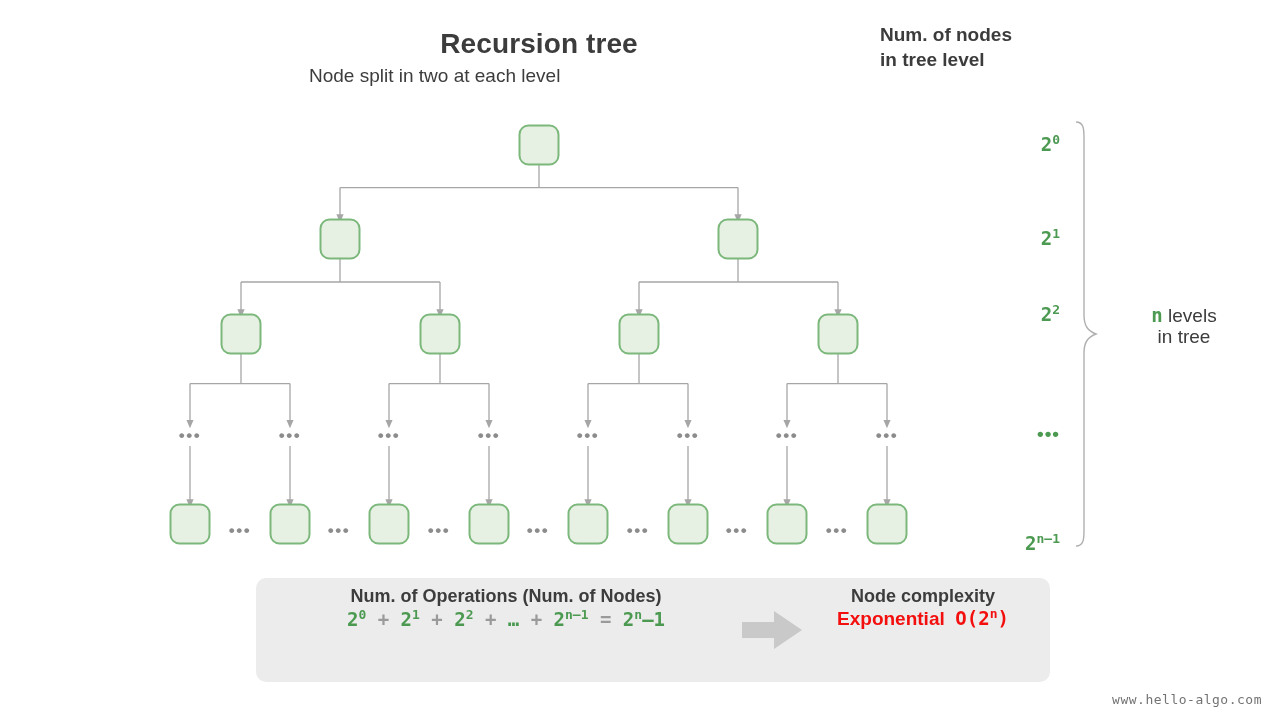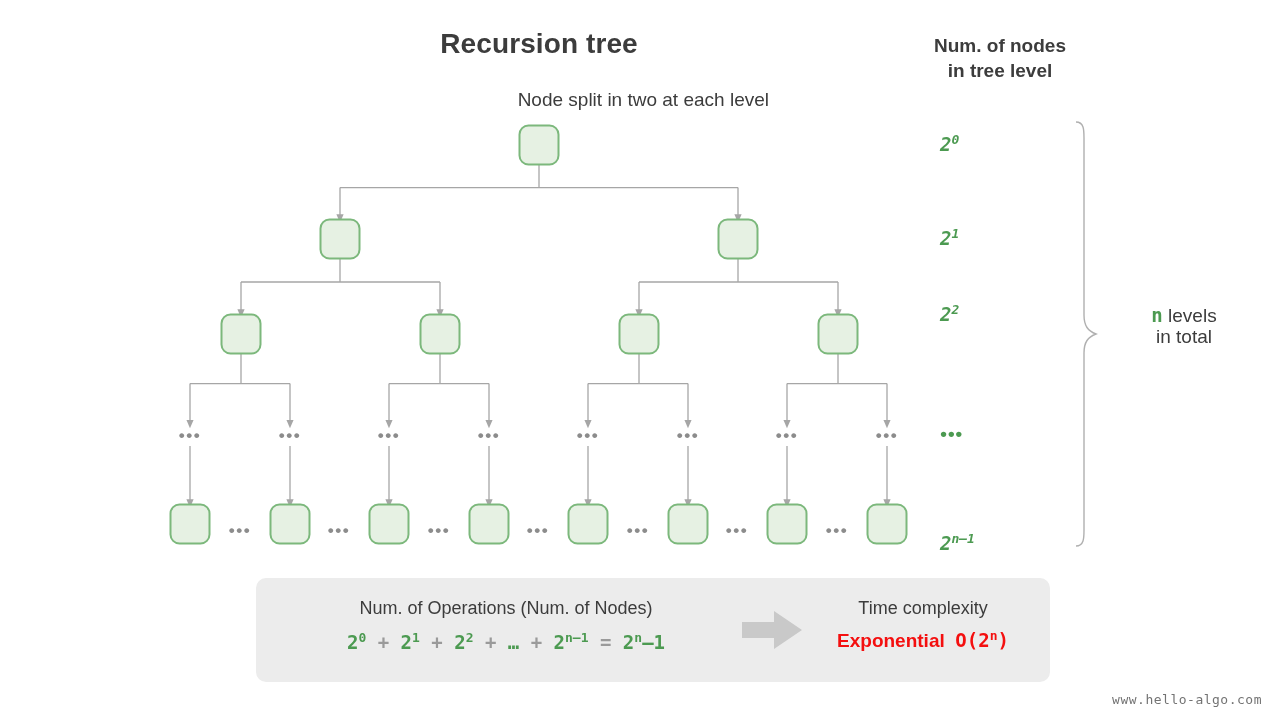--- a/index.html
+++ b/index.html
@@ -33,50 +33,47 @@
     font-size: 28px;
     font-weight: bold;
     color: #3c3c3c;
     letter-spacing: .1px;
   }
   .tree-subtitle {
     position: absolute;
     left: 309px;
     top: 65px;
     width: 460px;
-    text-align: right;
+    text-align: left;
     font-size: 19px;
     font-weight: normal;
     color: #3c3c3c;
-    margin-top: 24px;
   }
   .count-title {
     position: absolute;
     left: 880px;
-    top: 33px;
+    top: 22px;
     width: 240px;
-    text-align: center;
     font-size: 19px;
     font-weight: bold;
     color: #3c3c3c;
     line-height: 25px;
   }
 
   
   .level-label {
     position: absolute;
     width: 120px;
     left: 940px;
-    text-align: left;
+    text-align: right;
     font-family: "DejaVu Sans Mono", "Liberation Mono", monospace;
     font-weight: bold;
     font-size: 19px;
     color: #4c9a51;
     white-space: nowrap;
-    font-style: italic;
   }
   .level-label .sup {
     font-size: 13px;
     vertical-align: super;
     line-height: 0;
   }
   .level-label.dots {
     font-family: "Liberation Sans", sans-serif;
     font-size: 19px;
     letter-spacing: 1px;
@@ -119,45 +116,44 @@
   }
   .summary-right {
     position: absolute;
     left: 540px;
     top: 0px;
     width: 254px;
     height: 104px;
     text-align: center;
   }
   .summary-head {
-    margin-top: 20px;
+    margin-top: 8px;
     font-size: 18px;
-    font-weight: normal;
+    font-weight: bold;
     color: #3c3c3c;
     white-space: nowrap;
   }
   .formula {
-    margin-top: 12px;
+    margin-top: 1px;
     font-family: "DejaVu Sans Mono", "Liberation Mono", monospace;
     font-weight: bold;
     font-size: 19px;
     color: #4c9a51;
     white-space: nowrap;
   }
   .formula .op {
     color: #9a9a9a;
     font-weight: bold;
   }
   .formula .sup {
     font-size: 13px;
     vertical-align: super;
     line-height: 0;
   }
   .verdict {
-    margin-top: 10px;
     font-size: 19px;
     font-weight: bold;
     color: #f40f0f;
     white-space: nowrap;
   }
   .verdict .bigo {
     font-family: "DejaVu Sans Mono", "Liberation Mono", monospace;
     font-weight: bold;
   }
   .verdict .sup {
@@ -305,38 +301,38 @@
       <div class="level-label" style="top: 532px;"><span>2</span><span class="sup">n–1</span></div>
     </div>
 
   <svg id="brace-svg" style="position:absolute;left:1070px;top:110px;width:40px;height:450px;" viewBox="0 0 40 450" xmlns="http://www.w3.org/2000/svg">
     <path d="M6,12 C14,12 14,20 14,28 L14,205 C14,216 18,221 26,224
              C18,227 14,232 14,243 L14,420 C14,428 14,436 6,436" fill="none" stroke="#b0b0b0" stroke-width="1.4"></path>
   </svg>
 
   <div class="brace-text">
     <span class="var">n</span><span> levels</span><br>
-    <span>in total</span>
+    <span>in tree</span>
   </div>
 
   <div class="summary-panel">
 
     <div class="summary-left">
       <div class="summary-head">Num. of Operations (Num. of Nodes)</div>
       <div class="formula" id="formula"><span><span>2</span><span class="sup">0</span></span><span class="op"> + </span><span><span>2</span><span class="sup">1</span></span><span class="op"> + </span><span><span>2</span><span class="sup">2</span></span><span class="op"> + </span><span><span>…</span></span><span class="op"> + </span><span><span>2</span><span class="sup">n–1</span></span><span class="op"> = </span><span><span>2</span><span class="sup">n</span><span>–1</span></span></div>
     </div>
 
     <div class="arrow-block">
       <svg viewBox="0 0 70 48" width="70" height="48" xmlns="http://www.w3.org/2000/svg">
         <path d="M4,16 L36,16 L36,5 L64,24 L36,43 L36,32 L4,32 Z" fill="#c9c9c9"></path>
       </svg>
     </div>
 
     <div class="summary-right">
-      <div class="summary-head">Time complexity</div>
+      <div class="summary-head">Node complexity</div>
       <div class="verdict">
         <span>Exponential</span>&nbsp;&nbsp;<span class="bigo"><span>O(2</span><span class="sup">n</span><span>)</span></span>
       </div>
     </div>
   </div>
 
   <div class="watermark">www.hello-algo.com</div>
 
 </div>
 

